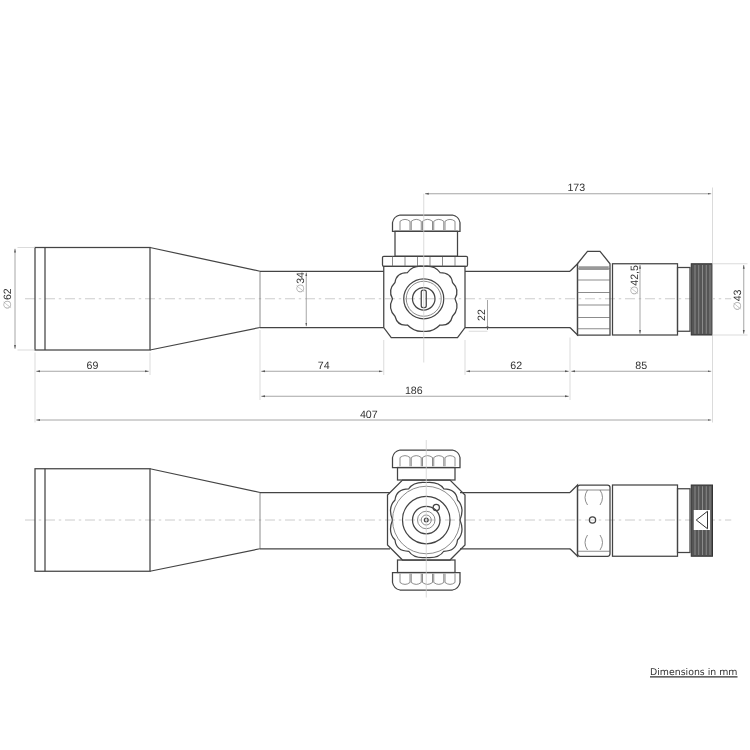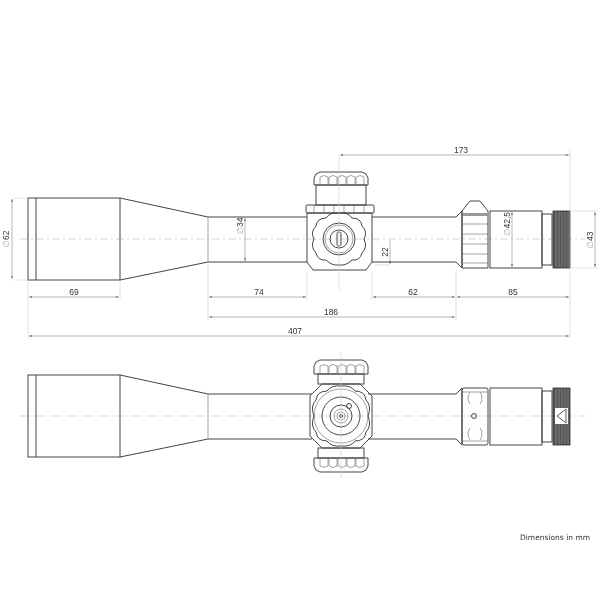--- a/index.html
+++ b/index.html
@@ -4,21 +4,21 @@
 <style>
   html, body { margin:0; padding:0; background:#ffffff; }
   body { width:600px; height:600px; position:relative; overflow:hidden; font-family:"Liberation Sans", sans-serif; }
   svg { position:absolute; left:0; top:0; }
   .outline { fill:none; stroke:#444; stroke-width:1; }
   .thin { fill:none; stroke:#666; stroke-width:0.6; }
   .center { stroke:#bbb; stroke-width:0.6; stroke-dasharray:8 3 2 3; fill:none; }
   .ext { stroke:#cfcfcf; stroke-width:0.6; fill:none; }
   .dim { stroke:#888; stroke-width:0.6; fill:none; }
   .lbl { font-size:8.5px; fill:#333; font-family:"Liberation Sans", sans-serif; }
-  .note { position:absolute; right:10px; top:533px; font-size:7.5px; color:#333; font-family:"DejaVu Sans", sans-serif; }
+  .note { position:absolute; right:10px; top:533px; font-size:7.5px; color:#333; font-family:"DejaVu Sans", sans-serif;text-decoration:underline; }
 </style>
 </head>
 <body>
 
 <svg width="600" height="600" viewBox="0 0 600 600">
   <defs>
     <marker id="arr" viewBox="0 0 6 6" refX="6" refY="3" markerWidth="5" markerHeight="5" orient="auto-start-reverse">
       <path d="M0,1.5 L6,3 L0,4.5 z" fill="#555"></path>
     </marker>
   </defs>

